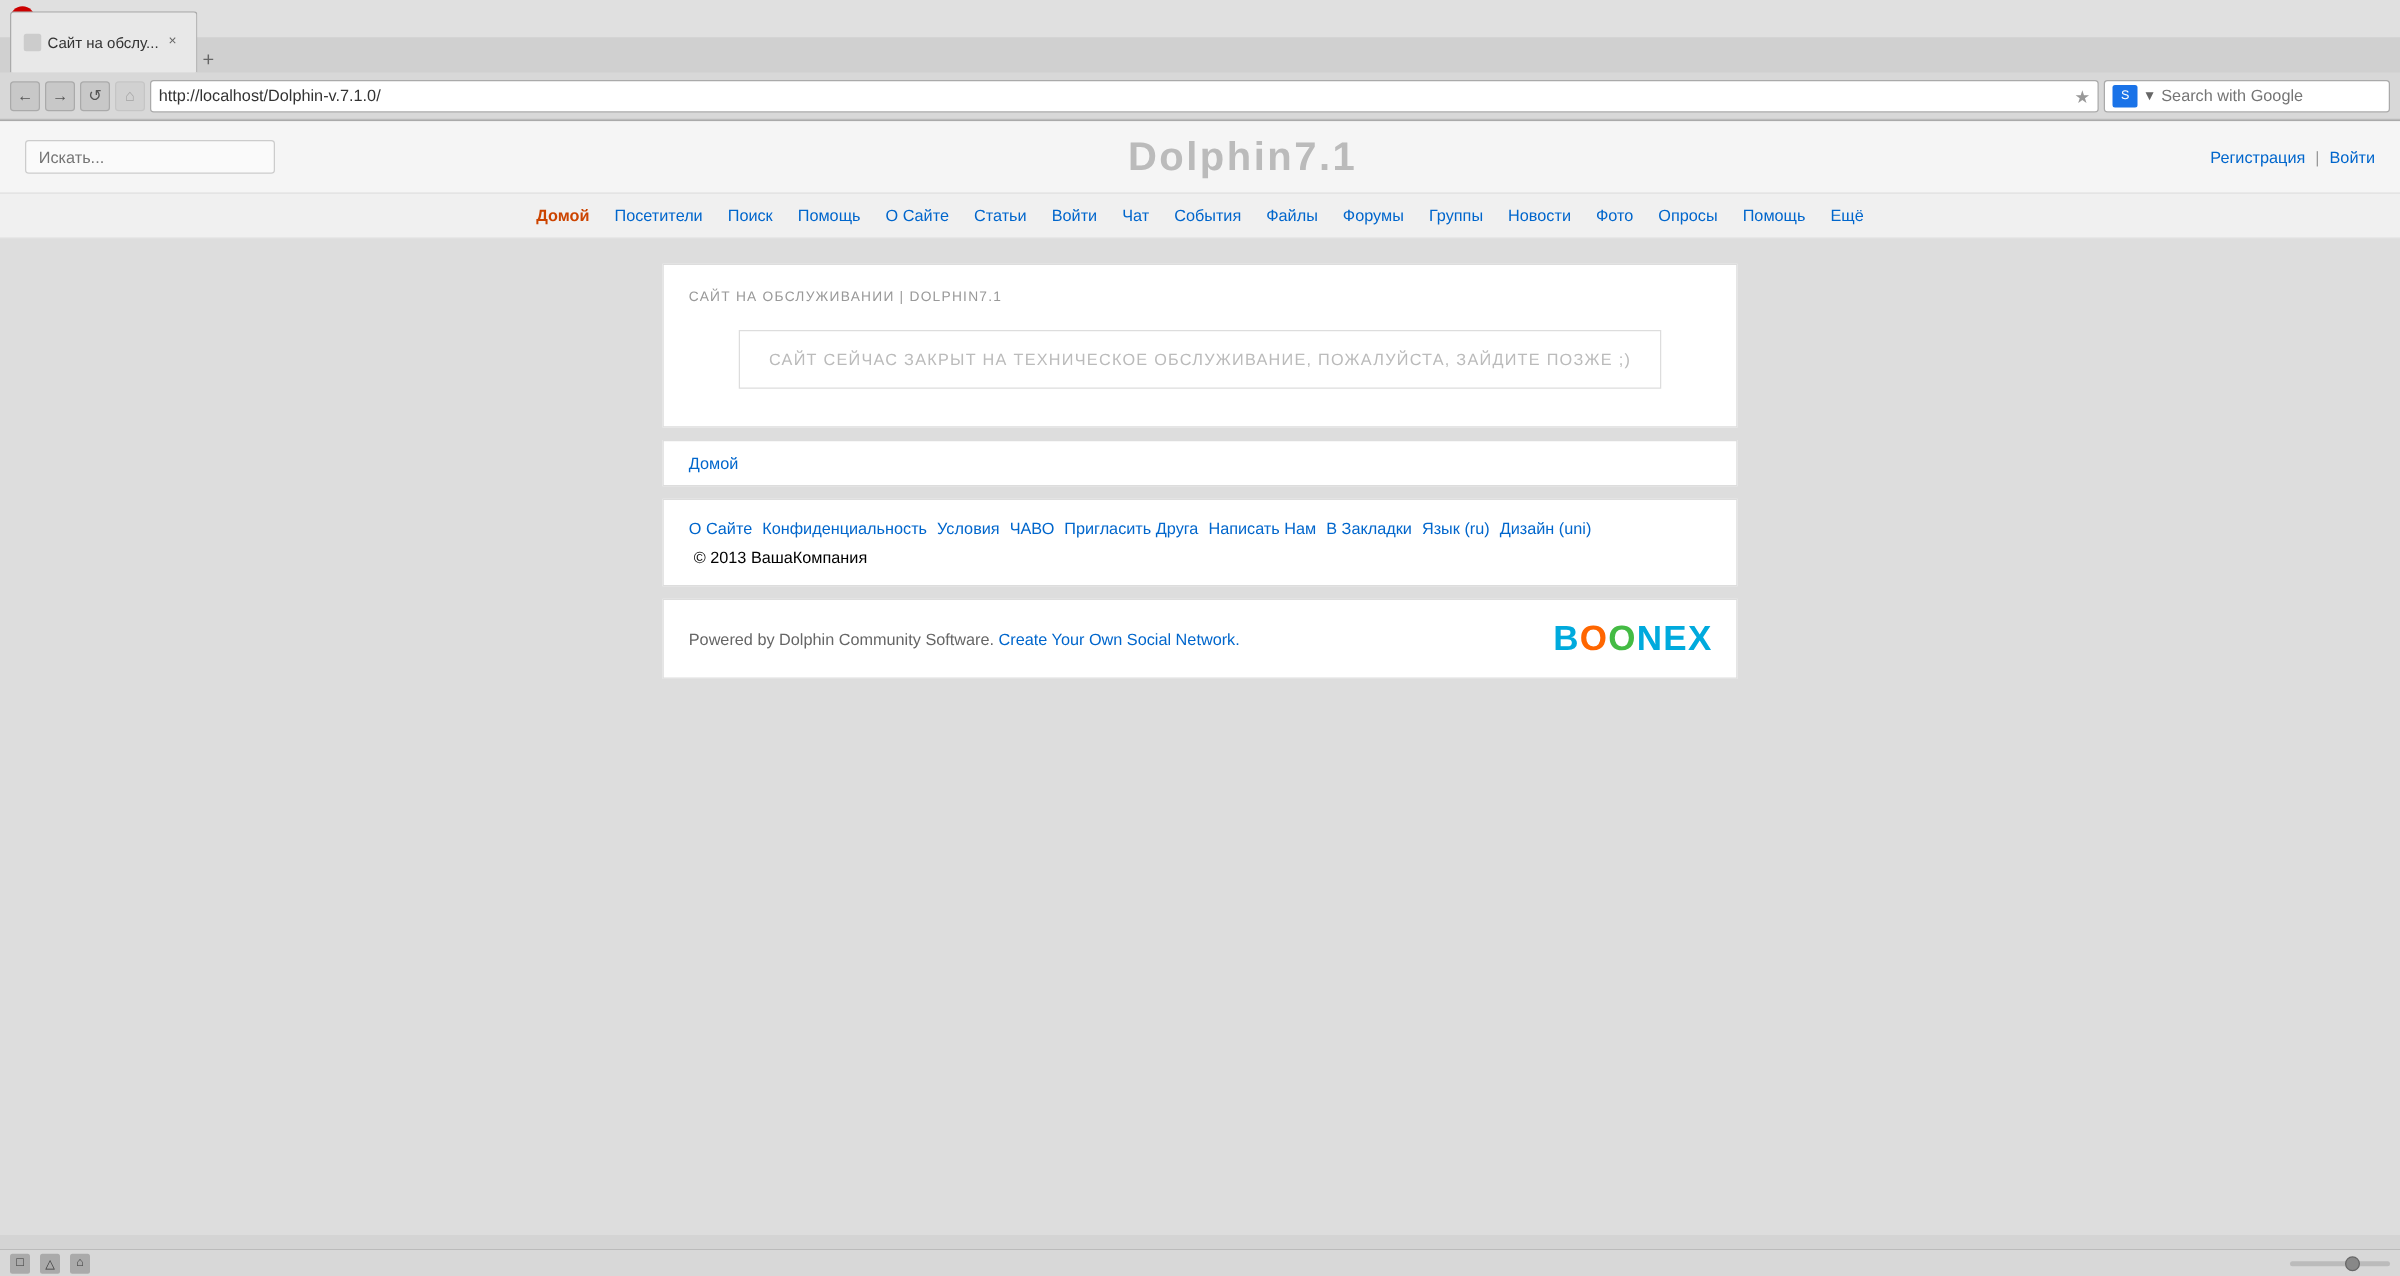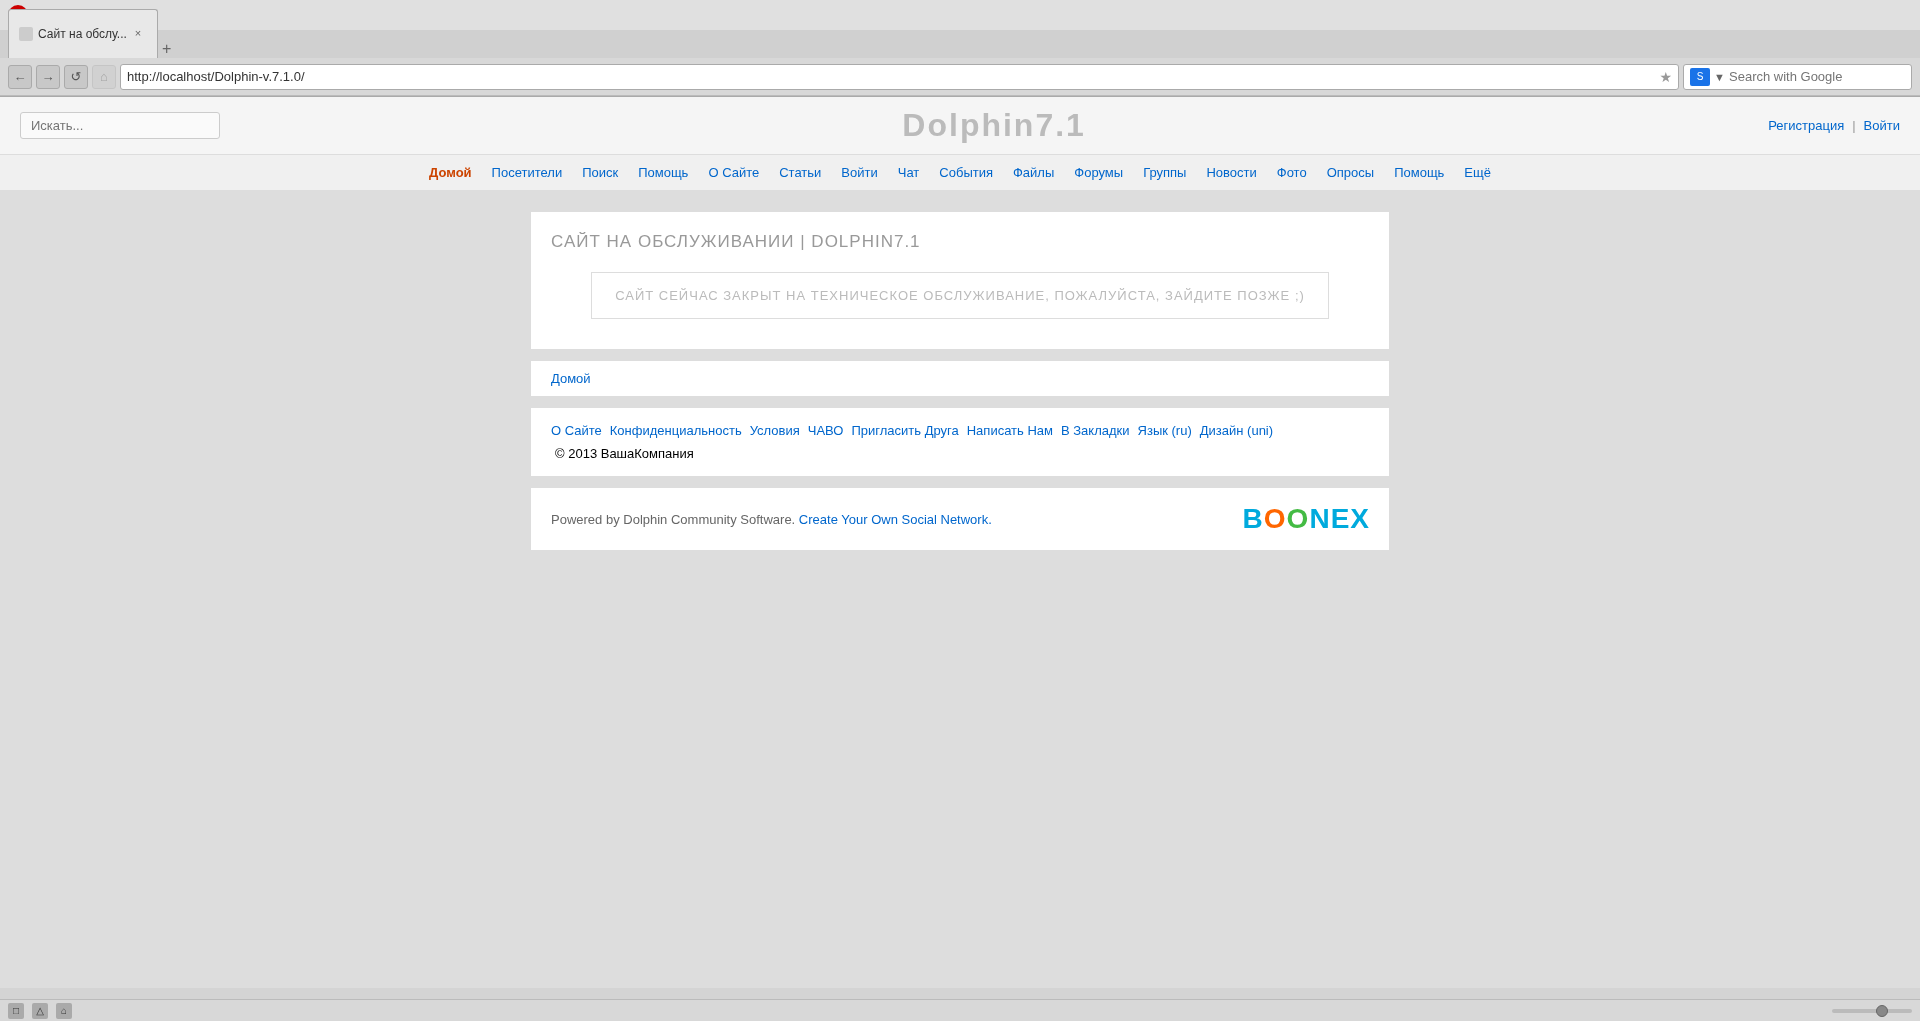--- a/index.html
+++ b/index.html
@@ -43,21 +43,21 @@
 
     
     .site-nav { background: #f0f0f0; border-bottom: 1px solid #ddd; padding: 8px 20px; display: flex; gap: 4px; flex-wrap: wrap; justify-content: center; }
     .nav-item { color: #0066cc; text-decoration: none; font-size: 13px; padding: 2px 8px; cursor: pointer; }
     .nav-item.active { color: #cc4400; font-weight: bold; }
 
     
     .main-content { max-width: 900px; margin: 20px auto; padding: 0 20px; }
     .content-panel { background: white; border: 1px solid #ddd; margin-bottom: 10px; }
     .maintenance-panel { padding: 20px; }
-    .panel-title { font-size: 17px; color: #999; text-transform: uppercase; letter-spacing: 1px; margin-bottom: 20px; }
+    .panel-title { font-size: 11px; color: #999; text-transform: uppercase; letter-spacing: 1px; margin-bottom: 20px; }
     .maintenance-message { border: 1px solid #ddd; padding: 15px; text-align: center; color: #bbb; font-size: 13px; text-transform: uppercase; letter-spacing: 1px; margin: 10px 40px; }
     .breadcrumb-panel { padding: 10px 20px; }
     .breadcrumb-link { color: #0066cc; text-decoration: none; font-size: 13px; cursor: pointer; }
     .footer-links-panel { padding: 15px 20px; display: flex; flex-wrap: wrap; gap: 8px; align-items: center; }
     .footer-link { color: #0066cc; text-decoration: none; font-size: 13px; cursor: pointer; }
     .footer-copyright { color: #000000; font-size: 13px; margin-left: 4px; }
     .powered-panel { padding: 15px 20px; display: flex; align-items: center; justify-content: space-between; gap: 28px; }
     .powered-text { color: #666; font-size: 13px; }
     .powered-link { color: #0066cc; text-decoration: none; }
     .boonex-logo { display: flex; align-items: center; gap: 1px; font-size: 28px; font-weight: bold; }

